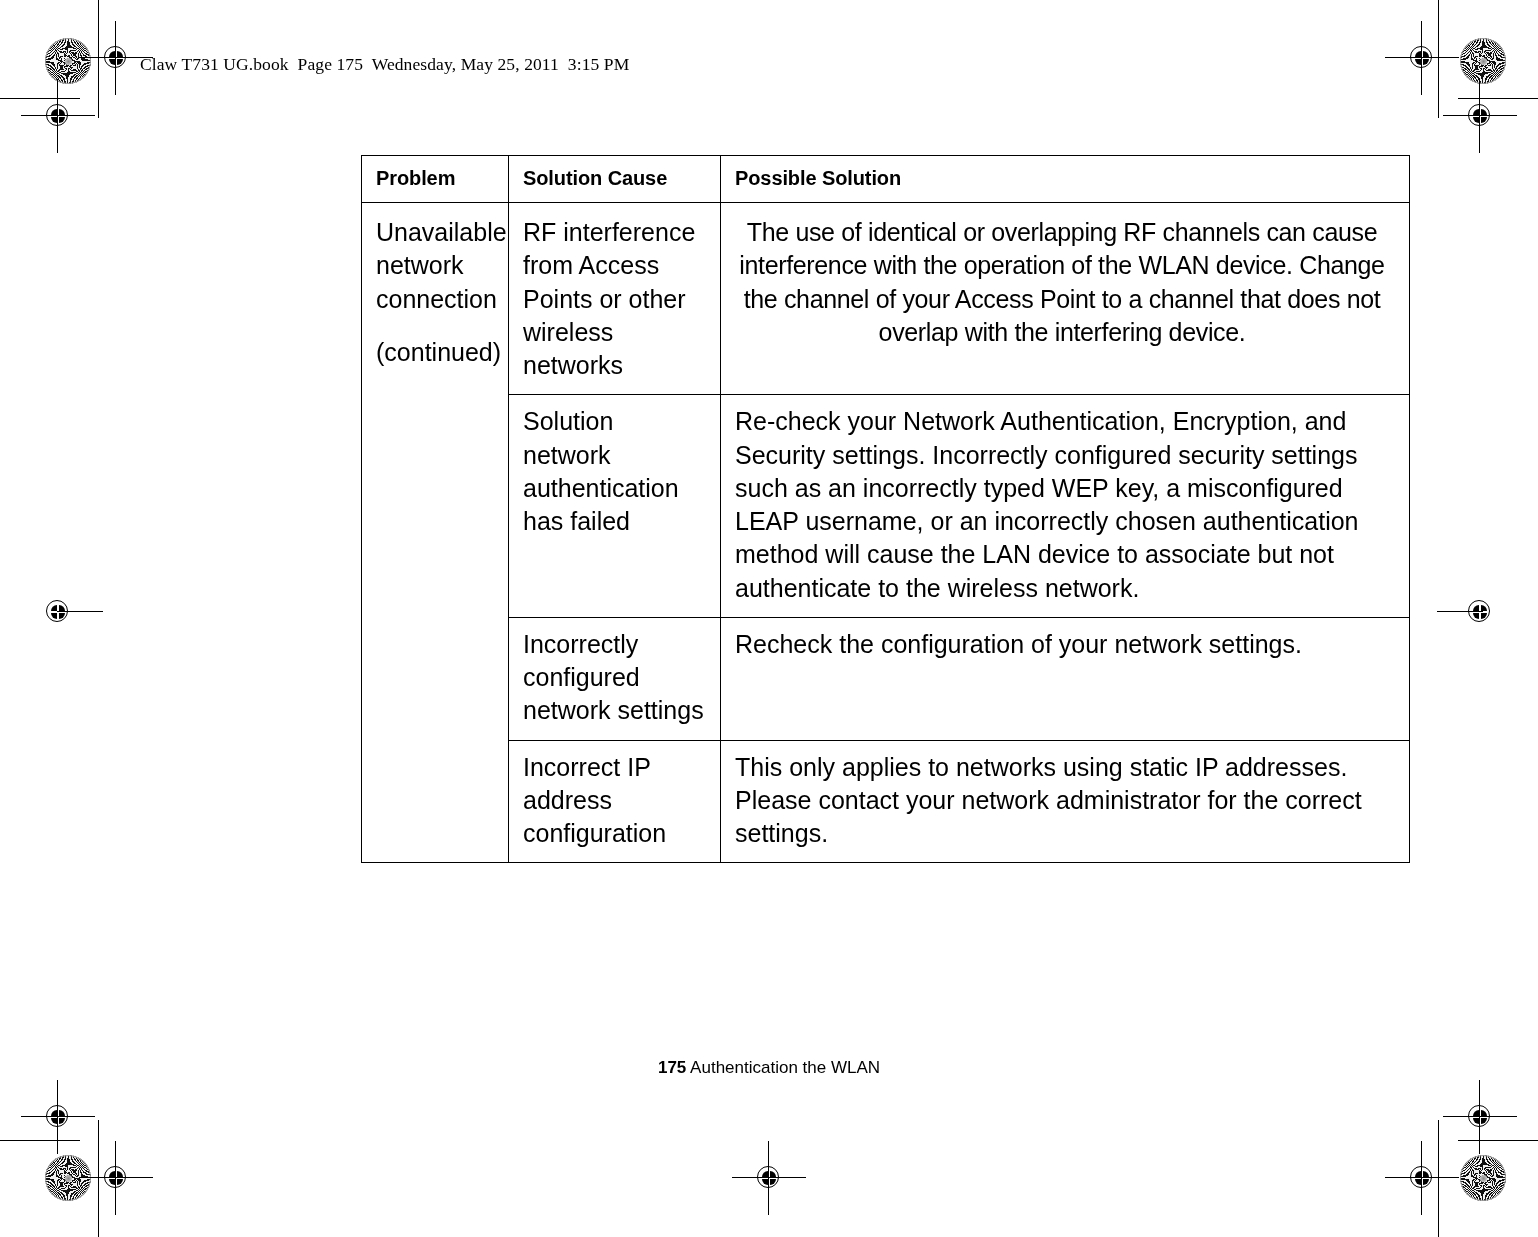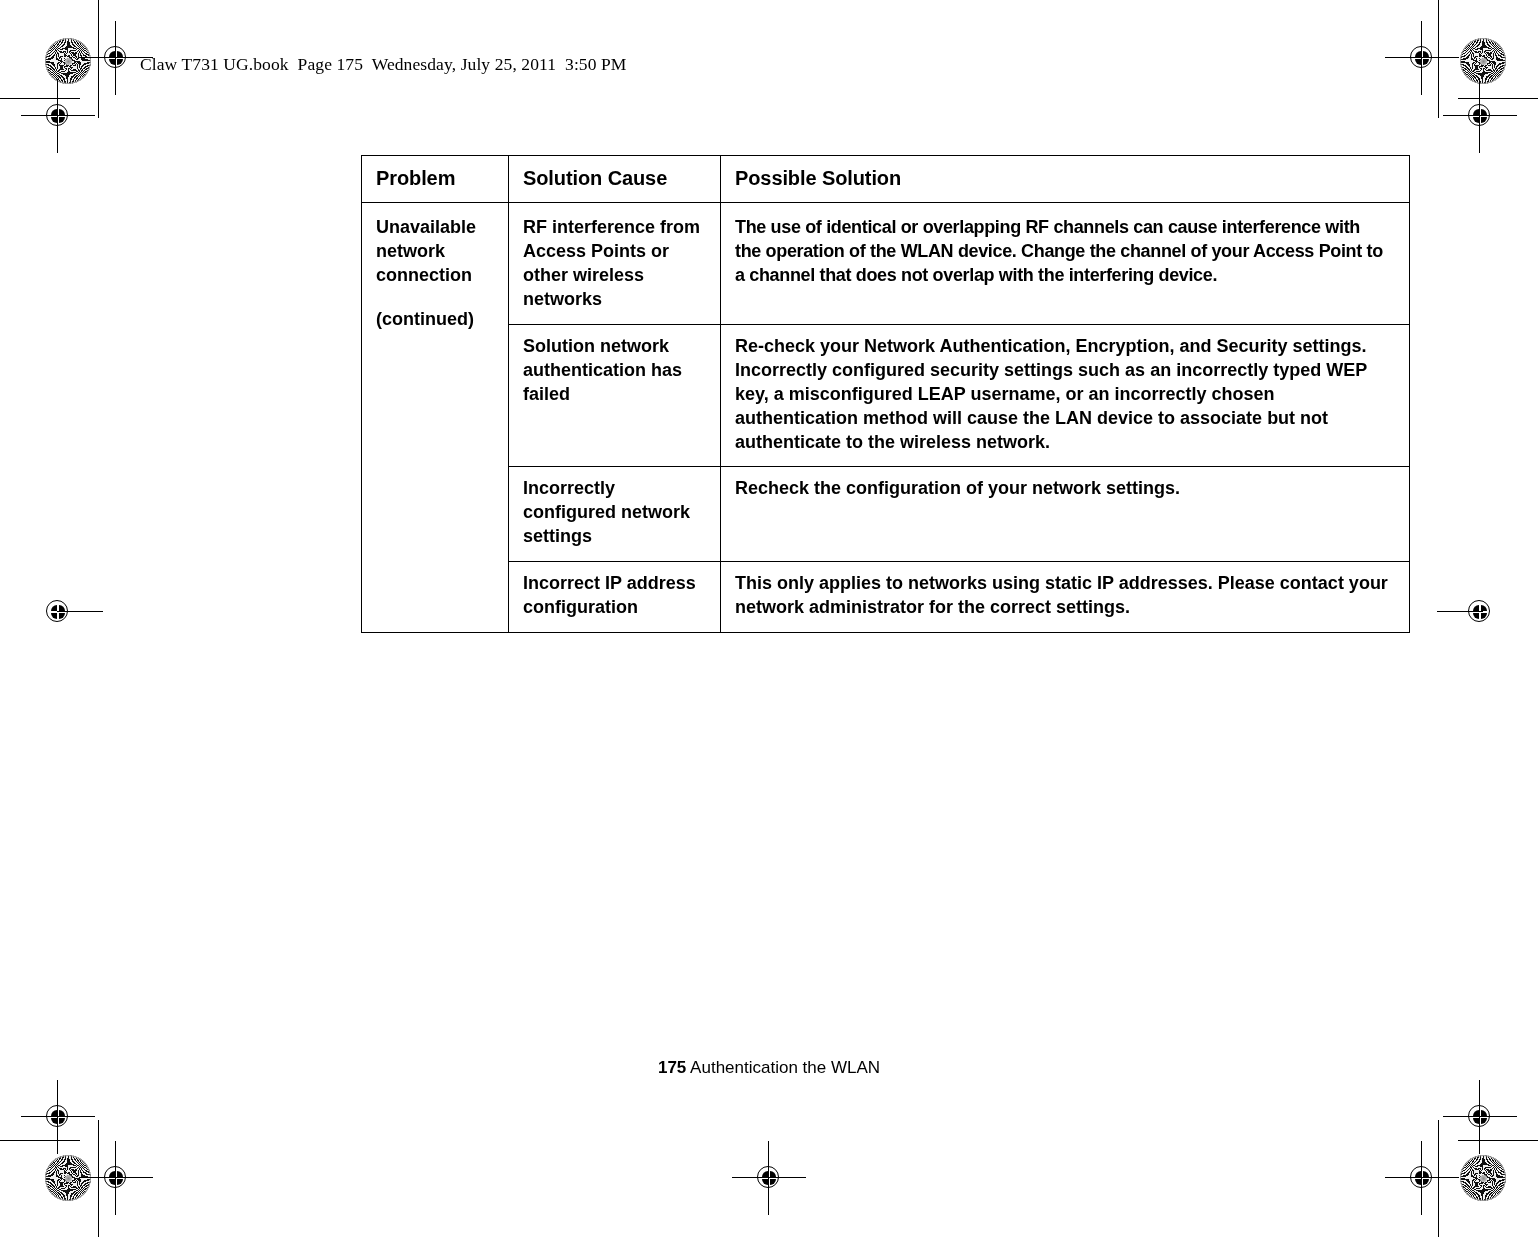--- a/index.html
+++ b/index.html
@@ -141,37 +141,37 @@
   table.doc tbody tr.rule-row td {
     padding: 0;
     height: 3px;
     border-top: 1.4px solid #000;
     border-right: 1.6px solid #000;
   }
   table.doc tbody tr.rule-row td:last-child { border-right: none; }
 
   table.doc td {
     vertical-align: top;
-    font-size: 18px;
+    font-size: 25px;
     line-height: 1.33;
     padding: 10px 16px 12px 14px;
     border-right: 1.6px solid #000;
     border-top: 1.4px solid #000;
-    font-weight: bold;
   }
   table.doc td:last-child { border-right: none; }
   table.doc tbody tr.first-body td { border-top: none; }
   table.doc td.prob {
     border-top: none;
     padding-top: 10px;
   }
   table.doc td.sol { padding-right: 20px; }
   table.doc td.sol.condensed {
     font-stretch: condensed;
     letter-spacing: -0.35px;
+    text-align: center;
   }
   .contd { margin-top: 20px; }
 
   
   .footer {
     position: absolute;
     left: 0;
     top: 1058px;
     width: 1538px;
     text-align: center;
@@ -314,21 +314,21 @@
     <div class="hbar"></div>
   <div class="ring"></div>
   <div class="bull">
       <i></i>
       <i></i>
       <i></i>
       <i></i>
     </div>
 </div>
 
-<div class="slug">Claw T731 UG.book  Page 175  Wednesday, July 25, 2011  3:50 PM</div>
+<div class="slug">Claw T731 UG.book  Page 175  Wednesday, May 25, 2011  3:15 PM</div>
 
 <div class="tbl-wrap">
   <table class="doc">
     <colgroup>
       <col class="c1">
         <col class="c2">
         <col class="c3">
     </colgroup>
     <thead>
       <tr>

